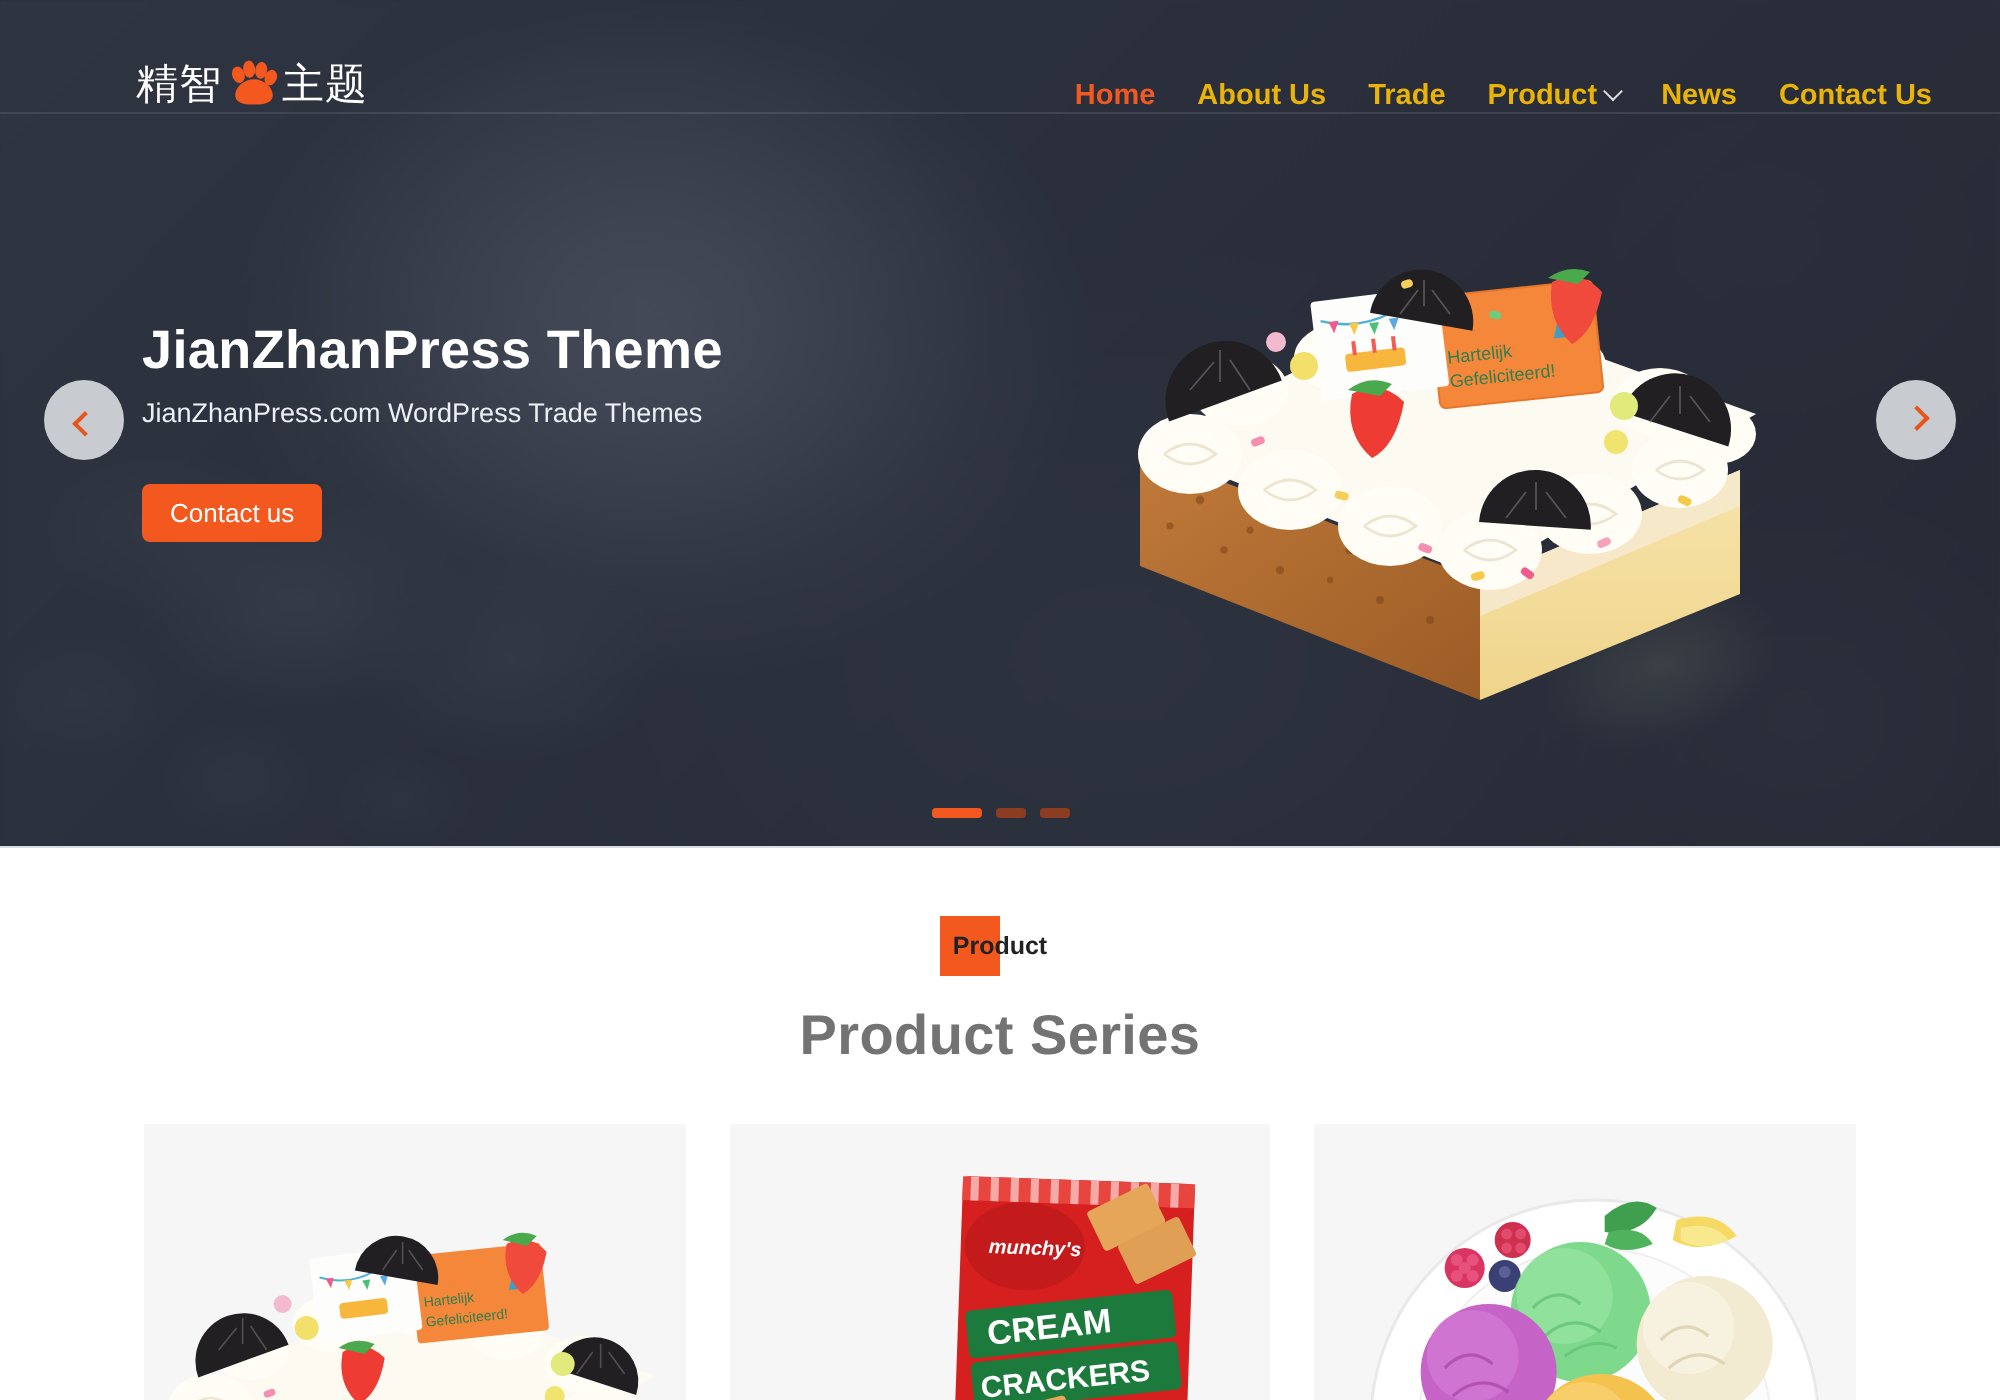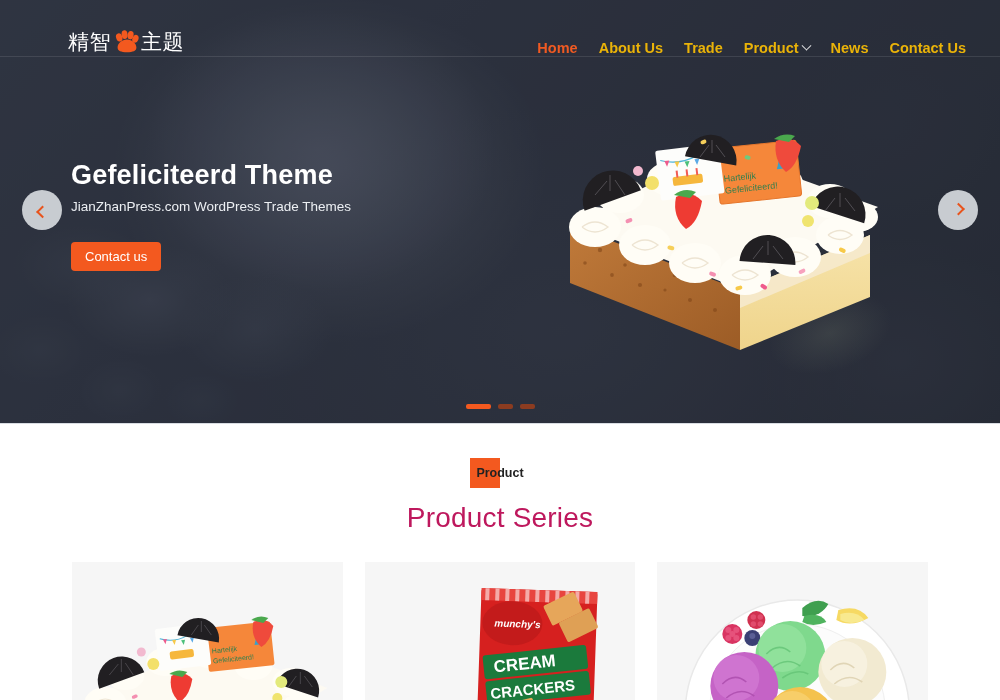--- a/index.html
+++ b/index.html
@@ -224,22 +224,22 @@
     position: relative;
     z-index: 2;
     font-size: 12.5px;
     font-weight: bold;
     color: #222222;
     padding: 0 6px;
   }
   .section-title {
     text-align: center;
     font-size: 28px;
-    font-weight: normal;
-    color: #be185d;
+    font-weight: bold;
+    color: #737373;
     margin-top: 14px;
     letter-spacing: .2px;
   }
 
   
   .cards {
     display: flex;
     gap: 22px;
     padding: 28px 72px 0 72px;
   }
@@ -427,21 +427,21 @@
       <a class="nav-item">
           <span>News</span>
         </a>
       <a class="nav-item">
           <span>Contact Us</span>
         </a>
     </nav>
   </div>
 
   <div class="hero-text">
-    <div class="hero-title">Gefeliciteerd Theme</div>
+    <div class="hero-title">JianZhanPress Theme</div>
     <div class="hero-sub">JianZhanPress.com WordPress Trade Themes</div>
     <button class="hero-btn">Contact us</button>
   </div>
 
   <button class="arrow arrow-left">
     <span class="arrow-glyph"></span>
   </button>
   <button class="arrow arrow-right">
     <span class="arrow-glyph"></span>
   </button>

